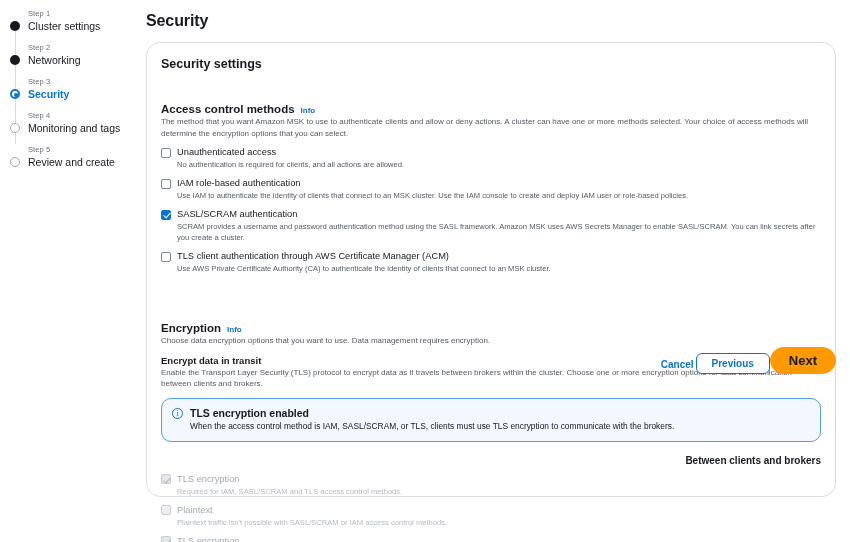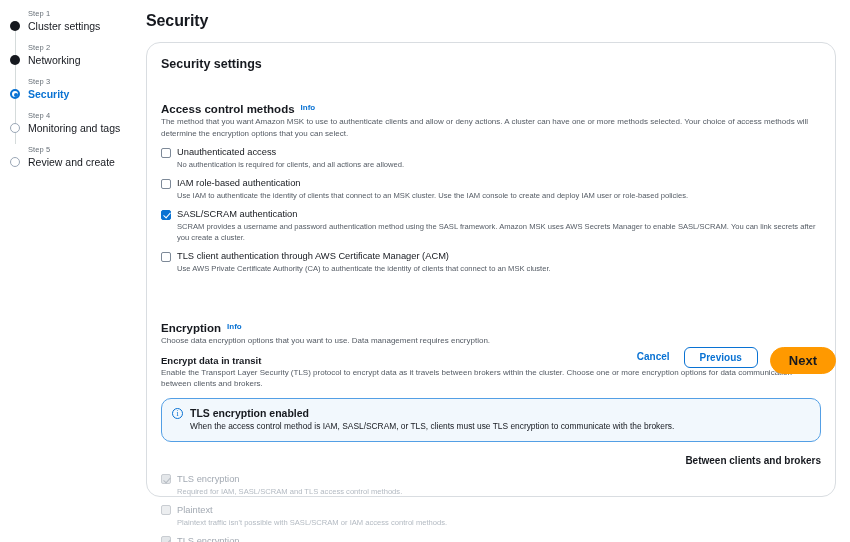--- a/index.html
+++ b/index.html
@@ -63,21 +63,21 @@
     background: #ffffff; padding: 14px 14px 16px 14px;
     height: 455px;
   }
   .card-title {
     font-size: 12.5px; font-weight: bold; color: #16191f;
     margin-bottom: 12px;
   }
 
   .section-head {
     font-size: 11.5px; font-weight: bold; color: #16191f;
-    display: flex; align-items: flex-start; gap: 6px; margin-top: 32px;
+    display: flex; align-items: flex-end; gap: 6px; margin-top: 32px;
   }
   .sub-head {
     font-size: 9.5px; font-weight: bold; color: #16191f;
   }
   .info-link {
     font-size: 8px; font-weight: bold; color: #0972d3;
     text-decoration: none; cursor: pointer;
   }
   .desc {
     font-size: 8px; color: #545b64; line-height: 11.5px;
@@ -124,21 +124,21 @@
   }
   .alert-title { font-size: 10.5px; font-weight: bold; color: #16191f; }
   .alert-text  { font-size: 8.4px; color: #16191f; margin-top: 2px; line-height: 11px; }
 
   .group-head { font-size: 10px; font-weight: bold; margin-top: 13px; text-align: right; }
   .spacer-lg { height: 16px; }
 
   
   .footer {
     position: absolute; right: 14px; bottom: 14px;
-    display: flex; align-items: flex-start; gap: 12px;
+    display: flex; align-items: flex-end; 
   }
   .btn-link {
     font-size: 10px; color: #0972d3; font-weight: bold;
     background: none; border: none; cursor: pointer; padding: 4px 2px;
   }
   .btn-normal {
     font-size: 10px; color: #0972d3; font-weight: bold;
     background: #fff; border: 1.4px solid #0972d3; border-radius: 6px;
     padding: 4px 15px; cursor: pointer;
   }

